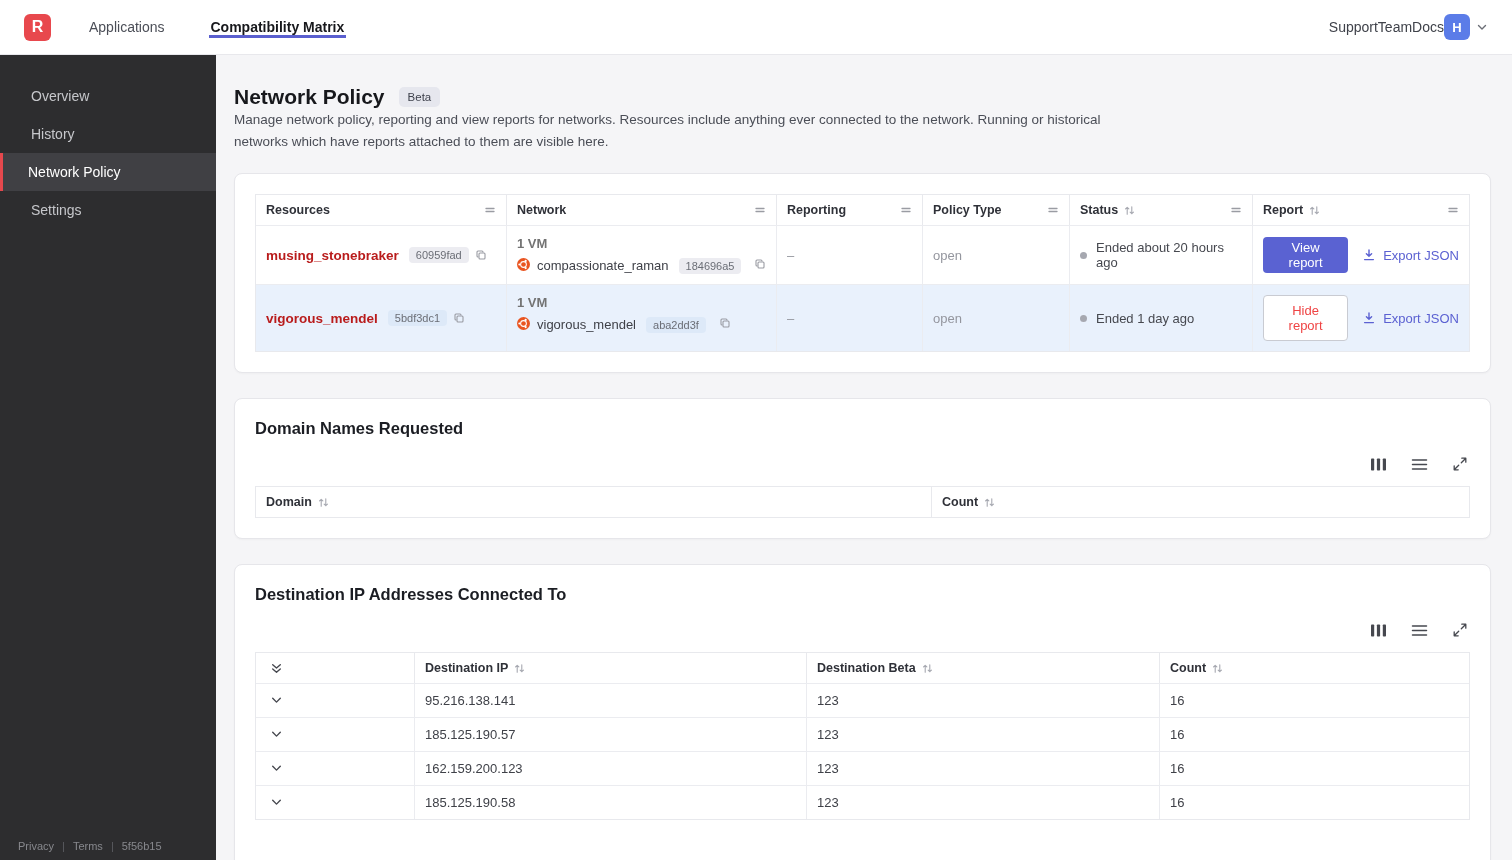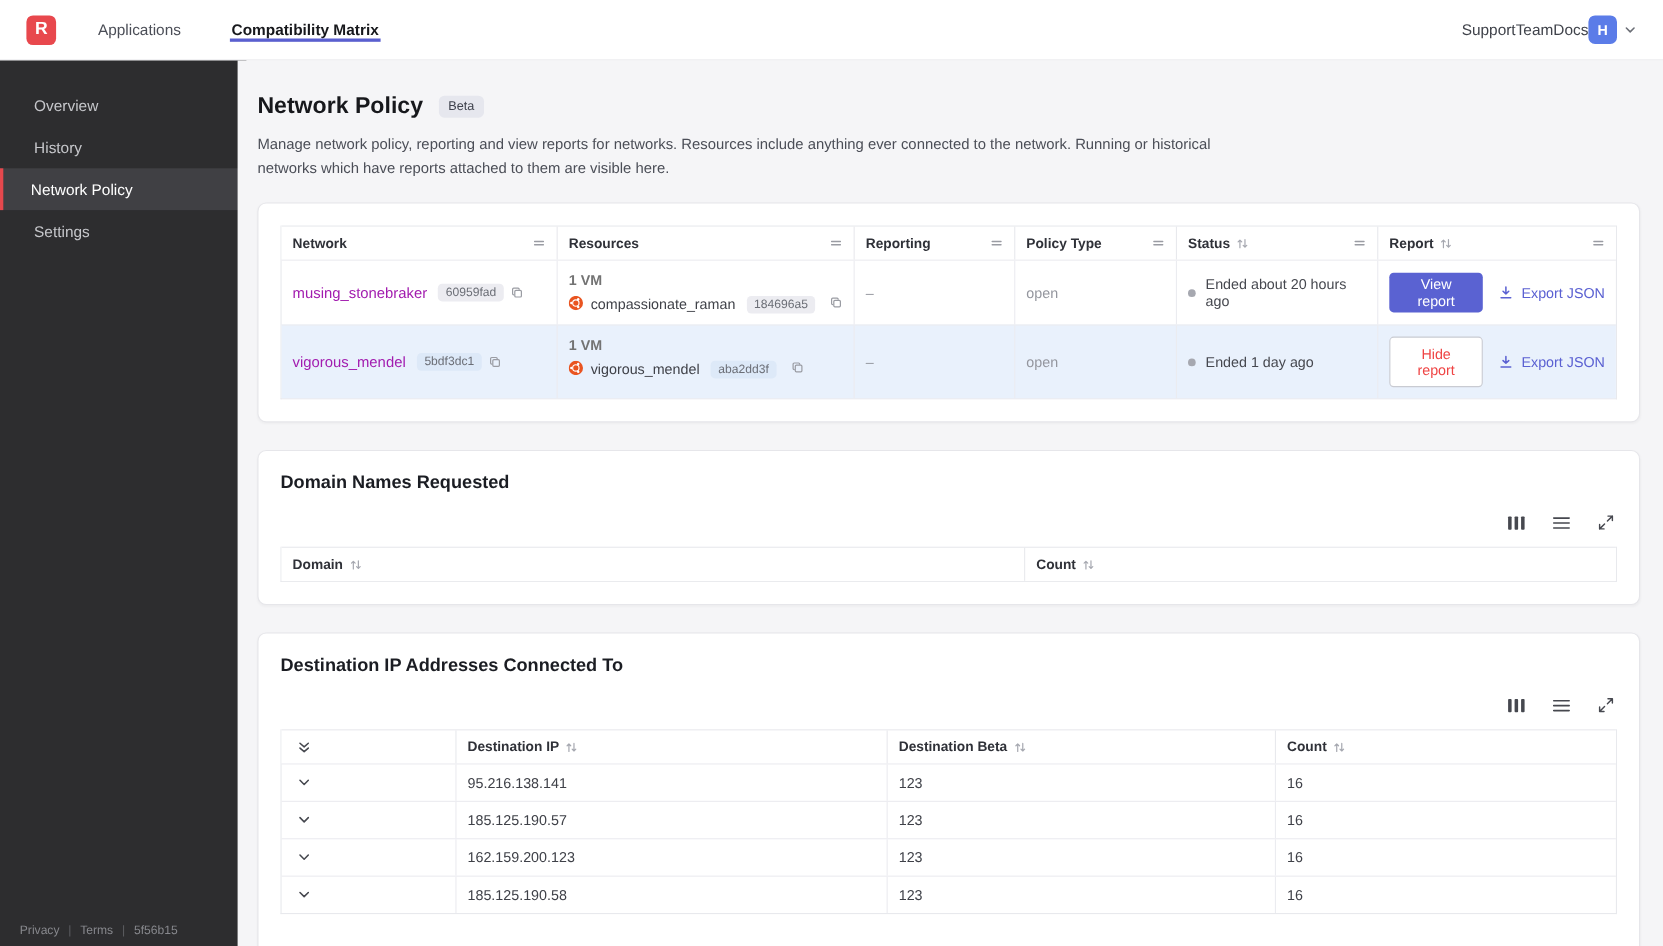--- a/index.html
+++ b/index.html
@@ -31,21 +31,21 @@
                  display:flex; gap:8px; align-items:center; }
   .side-footer .sep { color:#5c5d62; }
 
   
   .main { position:absolute; top:55px; left:216px; width:1296px; height:805px;
           overflow:hidden; padding:30px 21px 0 18px; background:#f5f5f7; }
   .page-head { display:flex; align-items:center; gap:14px; }
   .page-title { font-size:21px; font-weight:700; color:#17181c; }
   .beta-badge { background:#e6e7ee; color:#3f424d; font-size:11.5px; font-weight:500;
                 padding:4px 9px; border-radius:5px; }
-  .page-desc { margin-top:11px; font-size:13.5px; line-height:1.6; color:#4b4e57; max-width:885px; }
+  .page-desc { font-size:13.5px; line-height:1.6; color:#4b4e57; max-width:885px; }
 
   .card { background:#fff; border:1px solid #e6e6ea; border-radius:8px; padding:20px;
           box-shadow:0 1px 2px rgba(20,20,30,.03); }
   .card-1 { margin-top:21px; }
   .card-2 { margin-top:25px; }
   .card-3 { margin-top:25px; height:400px; }
   .card-title { font-size:16.5px; font-weight:700; color:#1b1d23; }
 
   
   .tbl { border:1px solid #e8e9ed; border-top:none; }
@@ -56,21 +56,21 @@
   .th .flex1 { flex:1; }
   .tbl-row { display:grid; border-top:1px solid #ebecf0; }
   .td { padding:10px; font-size:13px; color:#3f4148; border-right:1px solid #ebecf0;
         display:flex; align-items:center; }
   .td:last-child { border-right:none; }
   .muted { color:#94969e; }
 
   
   .net-grid { grid-template-columns:251px 270px 146px 147px 183px minmax(0,1fr); }
   .row-hl { background:#e9f1fc; }
-  .net-name { font-weight:400; font-size:13.5px; color:#a21caf; margin-right:10px; }
+  .net-name { font-weight:700; font-size:13.5px; color:#b91c1c; margin-right:10px; }
   .id-badge { background:#ececf1; color:#6b6e76; font-size:11px; padding:2px 7px;
               border-radius:4px; margin-right:6px; }
   .row-hl .id-badge { background:#dde9f8; }
   .res-cell { display:block !important; }
   .res-title { font-weight:700; font-size:13px; color:#737373; margin-bottom:7px; }
   .res-line { display:flex; align-items:flex-start; gap:7px; font-size:13px; color:#3f4148; }
   .status-cell { gap:9px; font-size:13px; color:#46484f; }
   .dot { width:7px; height:7px; border-radius:50%; background:#a6a8b0; flex:0 0 auto; }
   .btn-primary { background:#5a62d2; color:#fff; border:none; border-radius:4px;
                  font-size:13px; font-weight:500; padding:3px 13px; cursor:pointer;
@@ -135,30 +135,30 @@
   <div class="page-head">
     <div class="page-title">Network Policy</div>
     <div class="beta-badge">Beta</div>
   </div>
   <div class="page-desc">Manage network policy, reporting and view reports for networks. Resources include anything ever connected to the network. Running or historical networks which have reports attached to them are visible here.</div>
 
   <div class="card card-1">
     <div class="tbl">
       <div class="tbl-head net-grid">
         <div class="th">
+          <span>Resources</span>
+            <span class="flex1"></span>
+          <span class="icon-btn">
+              <svg width="12" height="12" viewBox="0 0 12 12" fill="none" stroke="#9a9ca3" stroke-width="1.3" stroke-linecap="round">
+                <path d="M2 4.5h8M2 7.5h8"></path>
+              </svg>
+            </span>
+        </div>
+        <div class="th">
           <span>Network</span>
-            <span class="flex1"></span>
-          <span class="icon-btn">
-              <svg width="12" height="12" viewBox="0 0 12 12" fill="none" stroke="#9a9ca3" stroke-width="1.3" stroke-linecap="round">
-                <path d="M2 4.5h8M2 7.5h8"></path>
-              </svg>
-            </span>
-        </div>
-        <div class="th">
-          <span>Resources</span>
             <span class="flex1"></span>
           <span class="icon-btn">
               <svg width="12" height="12" viewBox="0 0 12 12" fill="none" stroke="#9a9ca3" stroke-width="1.3" stroke-linecap="round">
                 <path d="M2 4.5h8M2 7.5h8"></path>
               </svg>
             </span>
         </div>
         <div class="th">
           <span>Reporting</span>
             <span class="flex1"></span>

